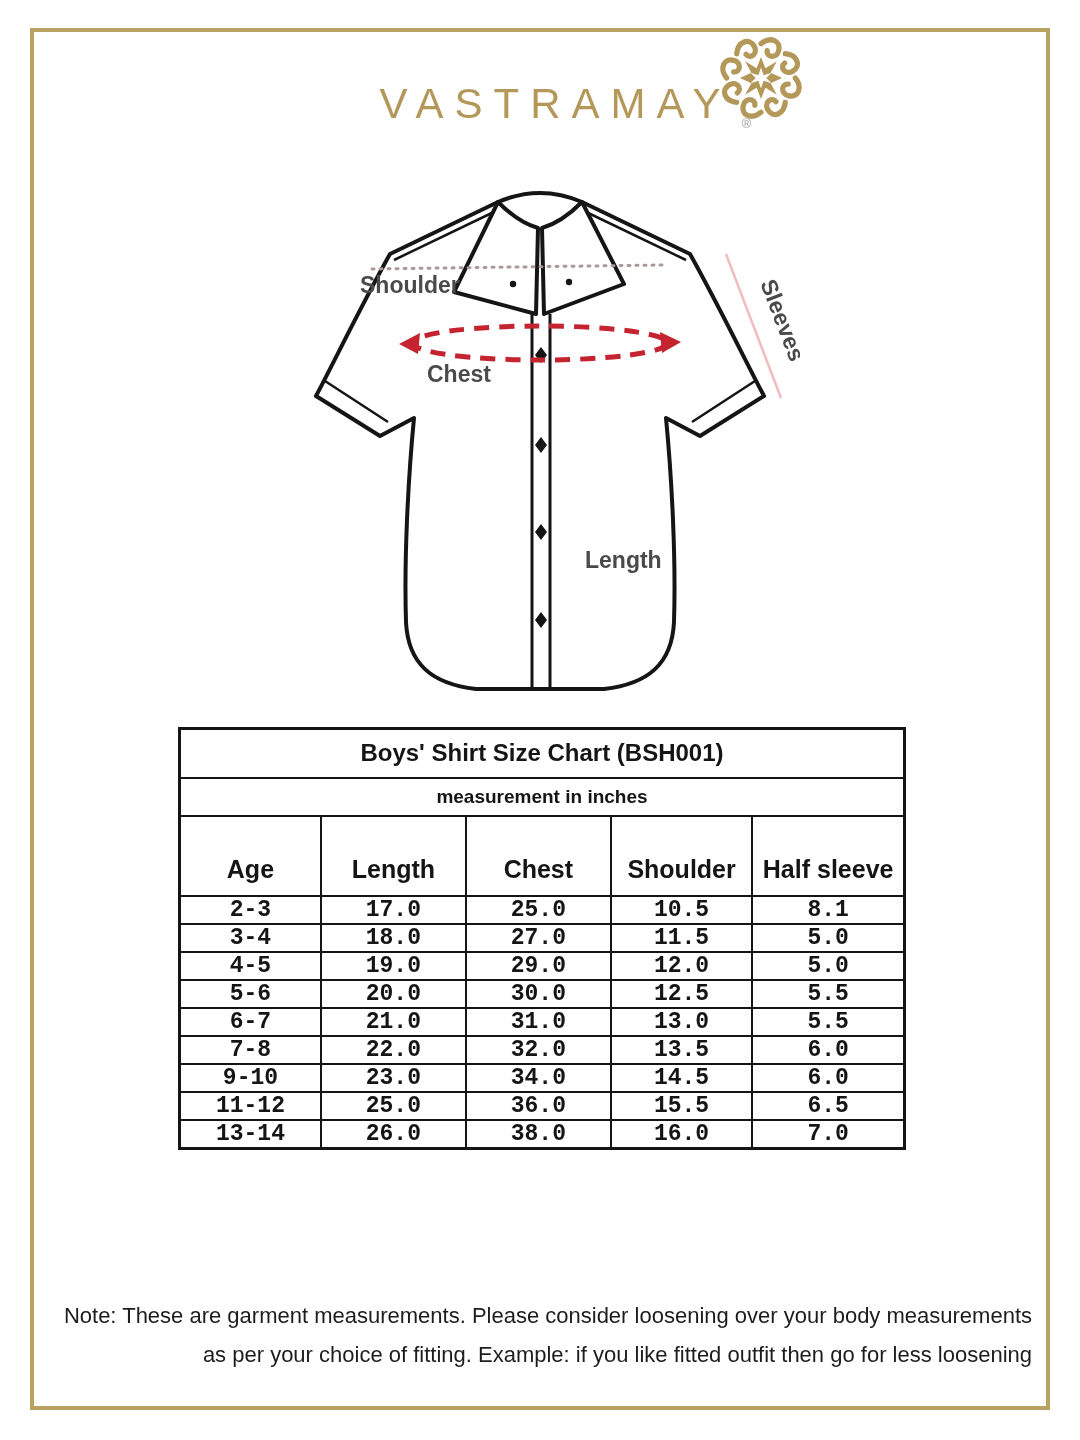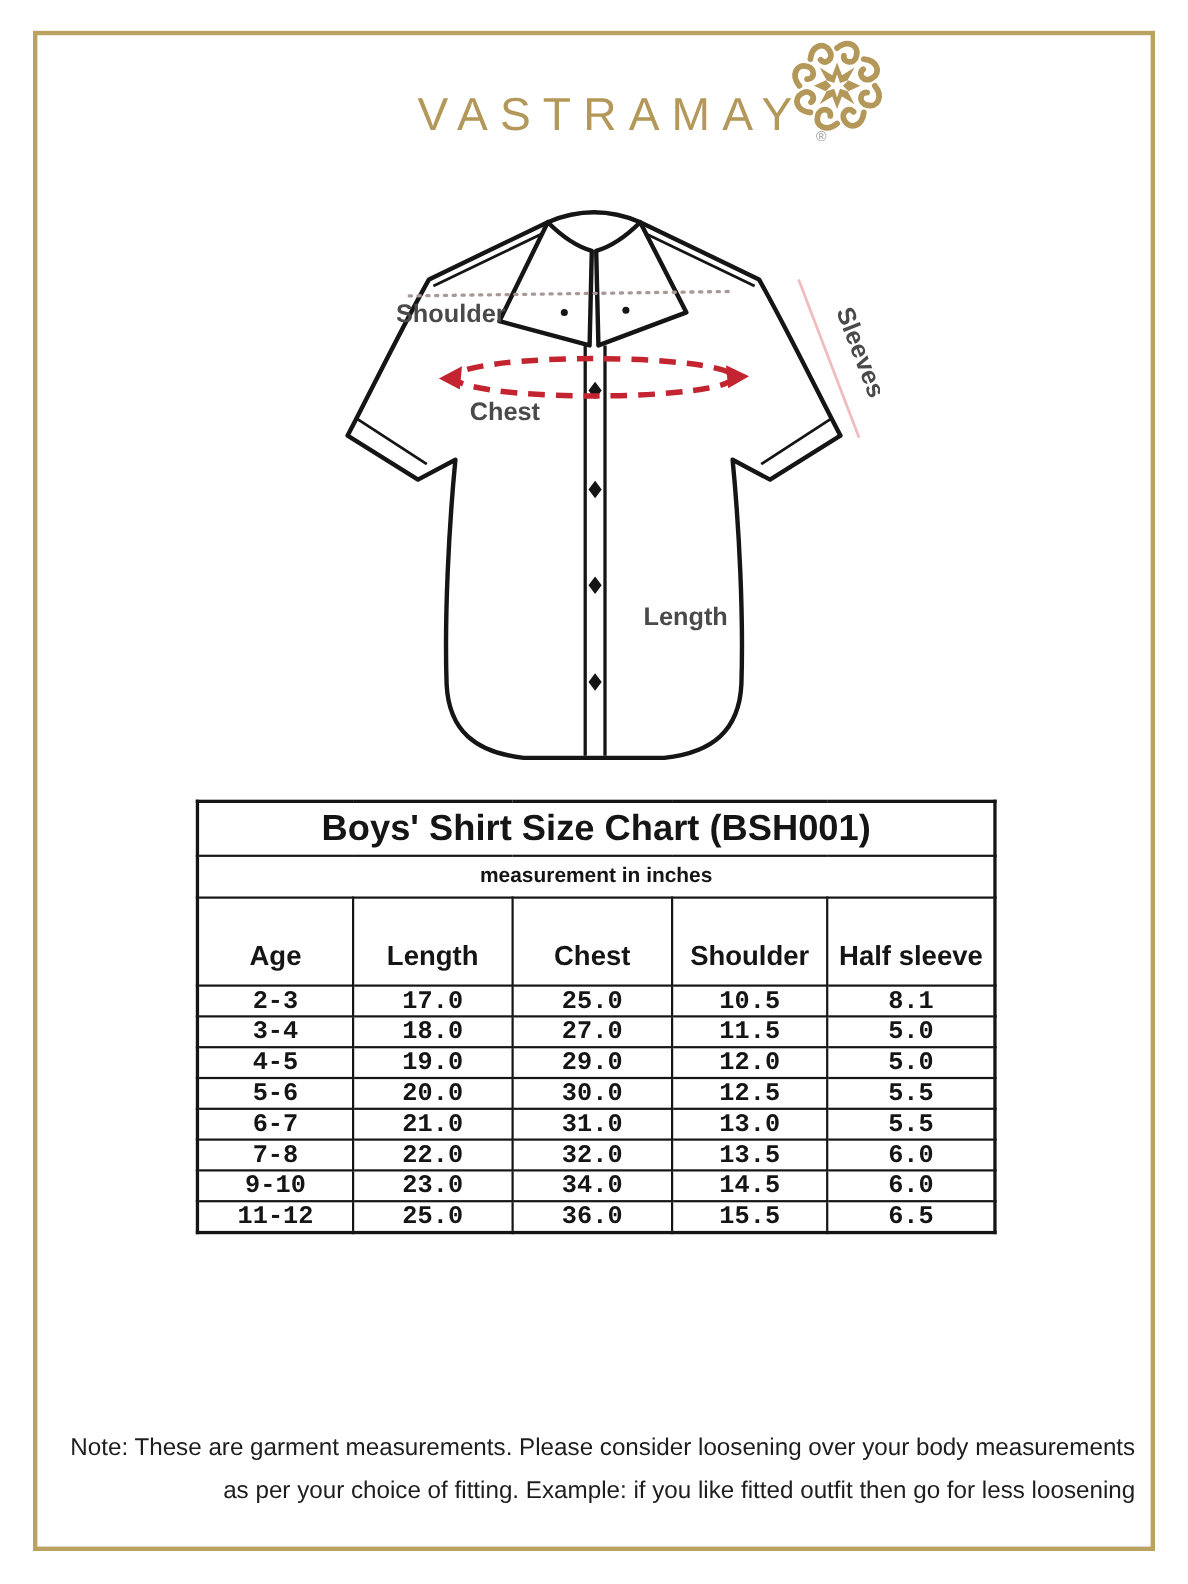--- a/index.html
+++ b/index.html
@@ -51,21 +51,21 @@
   .size-table{
     position:absolute;left:178px;top:727px;width:728px;
     border-collapse:collapse;table-layout:fixed;
     color:var(--ink);
   }
   .size-table th,.size-table td{
     border:2.5px solid var(--ink);text-align:center;vertical-align:middle;
     font-weight:bold;background:#fff;
   }
   .size-table{border:3px solid var(--ink);}
-  .row-title th{height:49px;font-size:33px;}
+  .row-title th{height:49px;font-size:24px;}
   .row-subtitle th{height:38px;font-size:19px;}
   .row-head th{height:80px;font-size:25px;vertical-align:bottom;padding-bottom:8px;line-height:1.35;}
   .size-table tbody td{height:24px;font-size:23px;font-family:Liberation Mono, monospace;}
   .col-age{width:19.5%;}.col-length{width:20%;}.col-chest{width:20%;}
   .col-shoulder{width:19.5%;}.col-half{width:21%;}
   
   .note{
     position:absolute;left:56px;top:1296px;width:976px;
     text-align:right;font-size:22px;color:#1d1d1d;line-height:39px;
   }
@@ -223,20 +223,27 @@
           <td>14.5</td>
           <td>6.0</td>
         </tr>
         <tr>
           <td>11-12</td>
           <td>25.0</td>
           <td>36.0</td>
           <td>15.5</td>
           <td>6.5</td>
         </tr>
+        <tr>
+          <td>13-14</td>
+          <td>26.0</td>
+          <td>38.0</td>
+          <td>16.0</td>
+          <td>7.0</td>
+        </tr>
       </tbody>
   </table>
 
   <div class="note">
     <div>Note: These are garment measurements. Please consider loosening over your body measurements</div>
     <div>as per your choice of fitting. Example: if you like fitted outfit then go for less loosening</div>
   </div>
 </div>
 
 </body></html>

